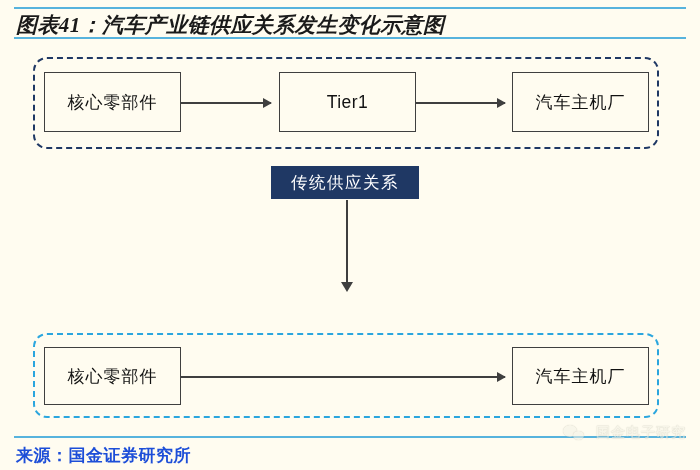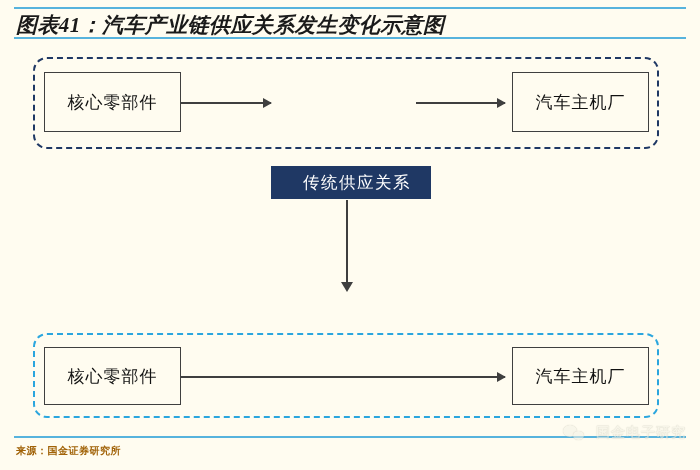--- a/index.html
+++ b/index.html
@@ -146,21 +146,20 @@
   
   .chip {
     position: absolute;
     display: flex;
     align-items: center;
     justify-content: center;
     color: #ffffff;
     font-size: 16.5px;
     letter-spacing: 1.5px;
     font-family: "DejaVu Sans", "Liberation Sans", sans-serif;
-    padding-left: 12px;
   }
   .chip.traditional-label {
     left: 271px;
     top: 126px;
     width: 148px;
     height: 33px;
     background: #1f3864;
   }
   .chip.modern-label {
     left: 271px;
@@ -178,22 +177,22 @@
     top: 436px;
     height: 1.6px;
     background: #57b3dd;
   }
   .source {
     position: absolute;
     left: 16px;
     top: 444px;
     font-family: "Liberation Serif", "DejaVu Serif", serif;
     font-weight: bold;
-    font-size: 10px;
-    color: #a16207;
+    font-size: 17px;
+    color: #1d4ed8;
     letter-spacing: 0.5px;
   }
 
   
   .watermark {
     position: absolute;
     right: 14px;
     top: 424px;
     display: flex;
     align-items: flex-start;
@@ -231,20 +230,23 @@
 <div class="title-rule"></div>
 
 <div class="canvas">
 
   <div class="dash-group traditional"></div>
 
   <div class="node core-top">
     <span>核心零部件</span>
   </div>
 
+  <div class="node latin tier1">
+    <span>Tier1</span>
+  </div>
 
   <div class="node oem-top">
     <span>汽车主机厂</span>
   </div>
 
   <div class="h-arrow a1"></div>
   <div class="h-arrow a2"></div>
 
   <div class="chip traditional-label">
     <span>传统供应关系</span>

